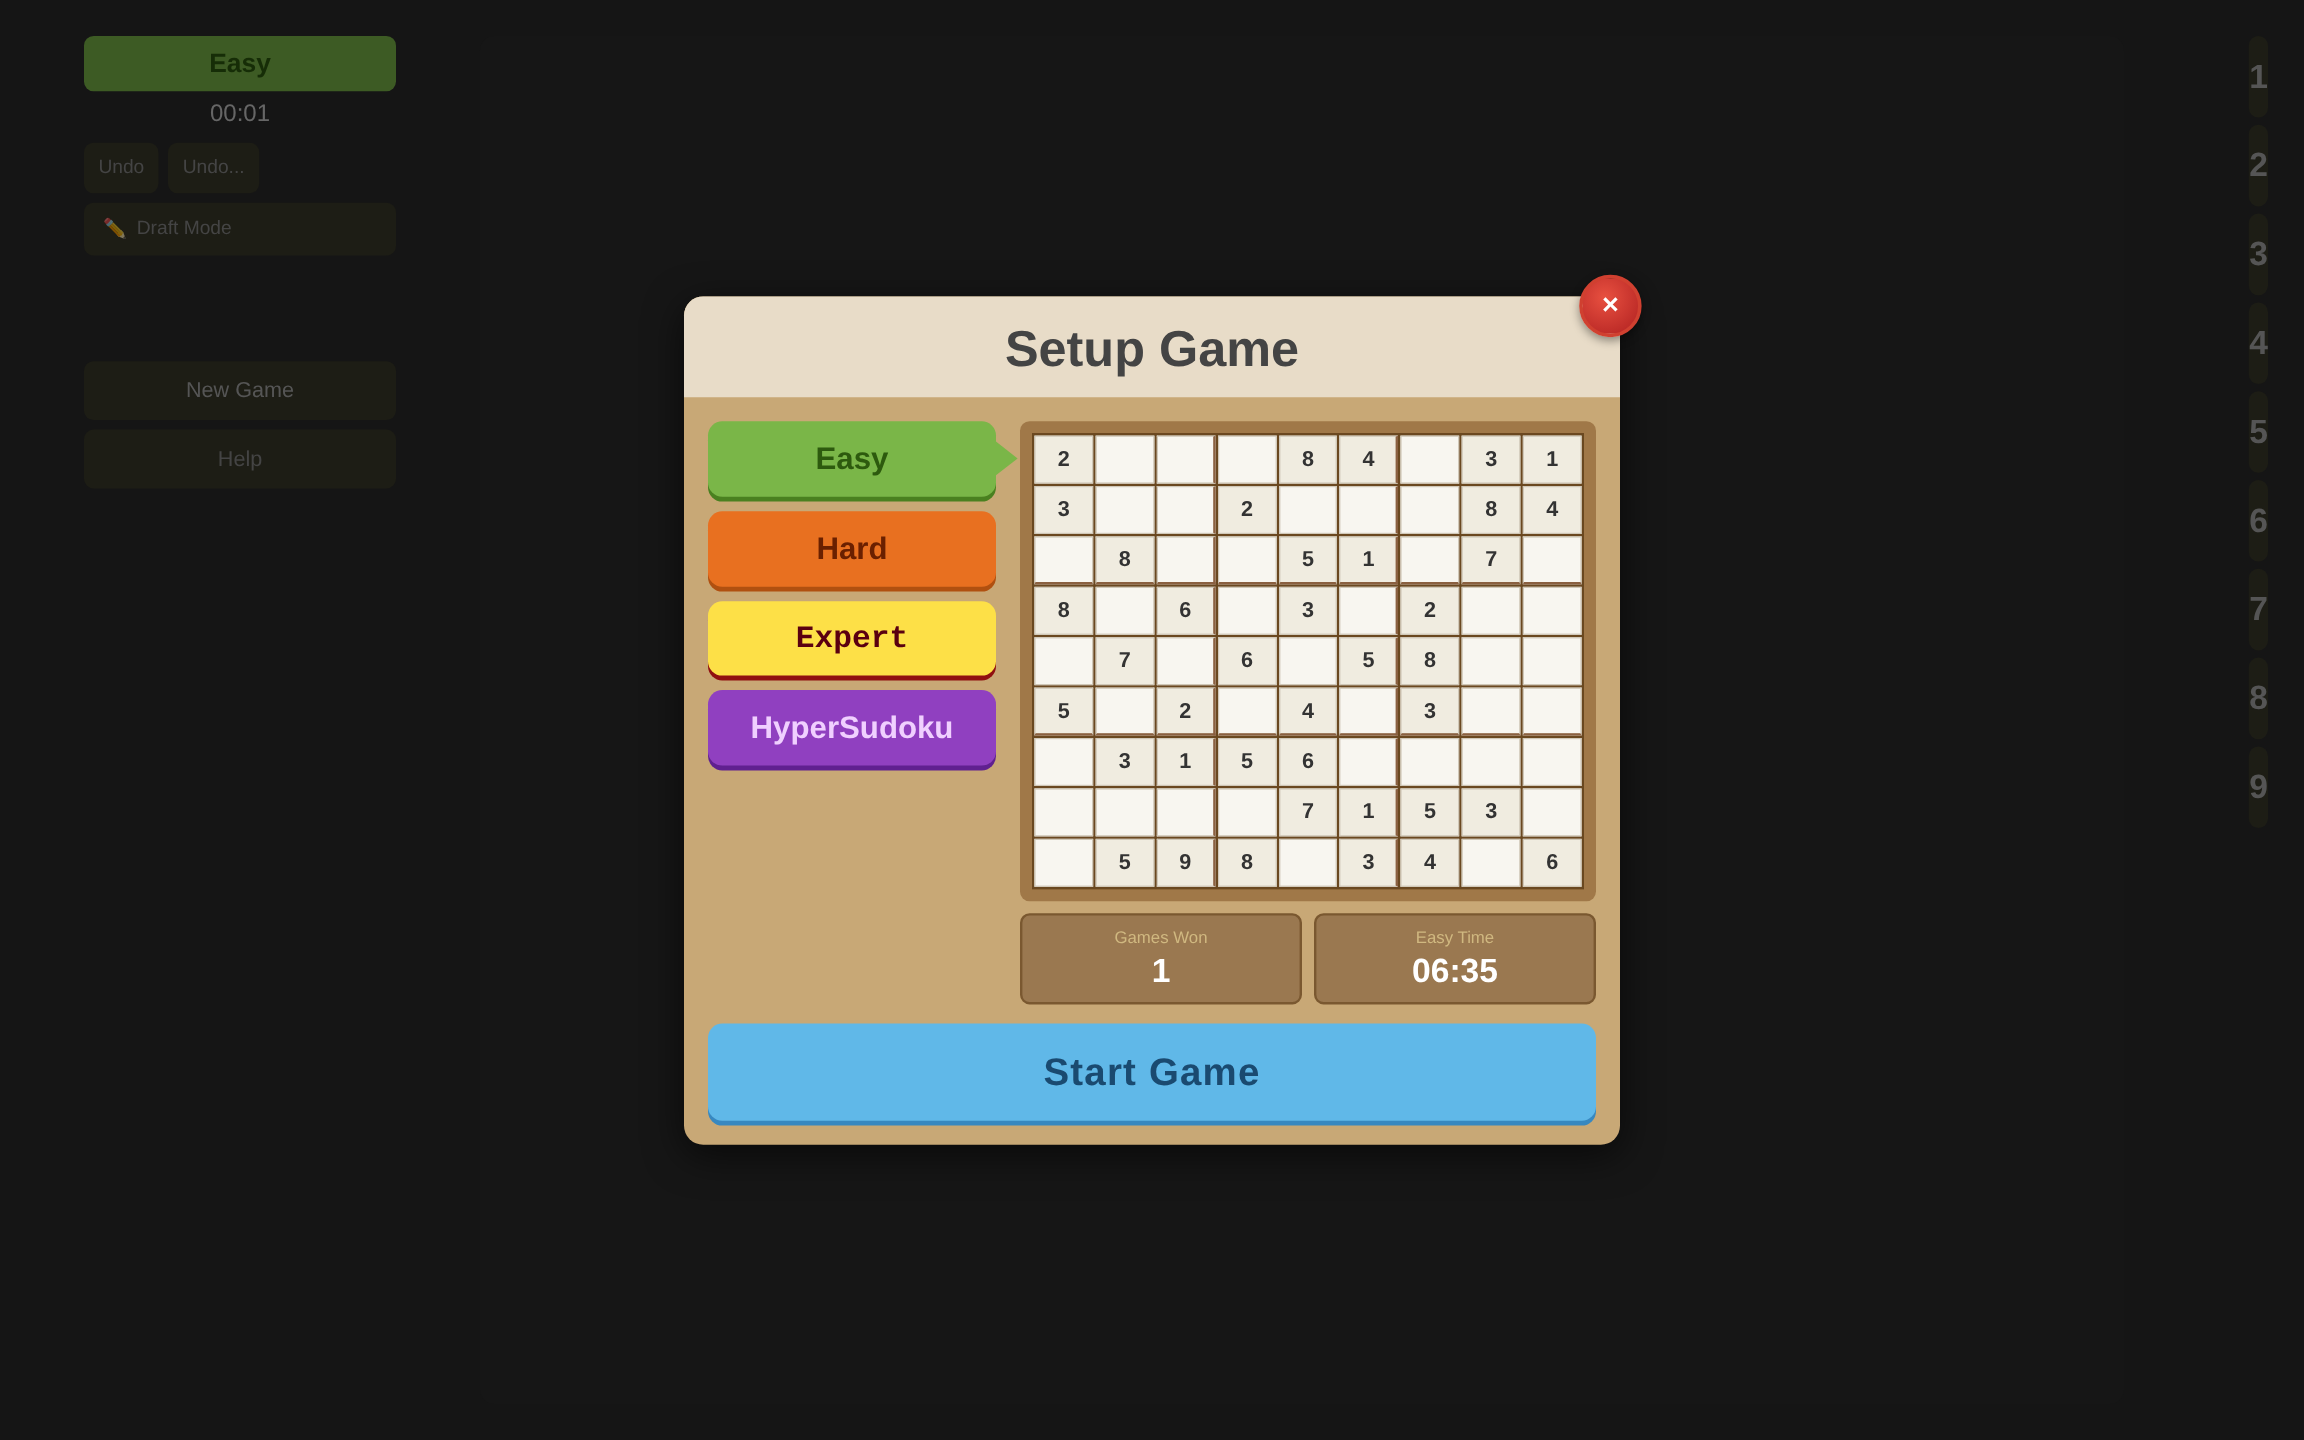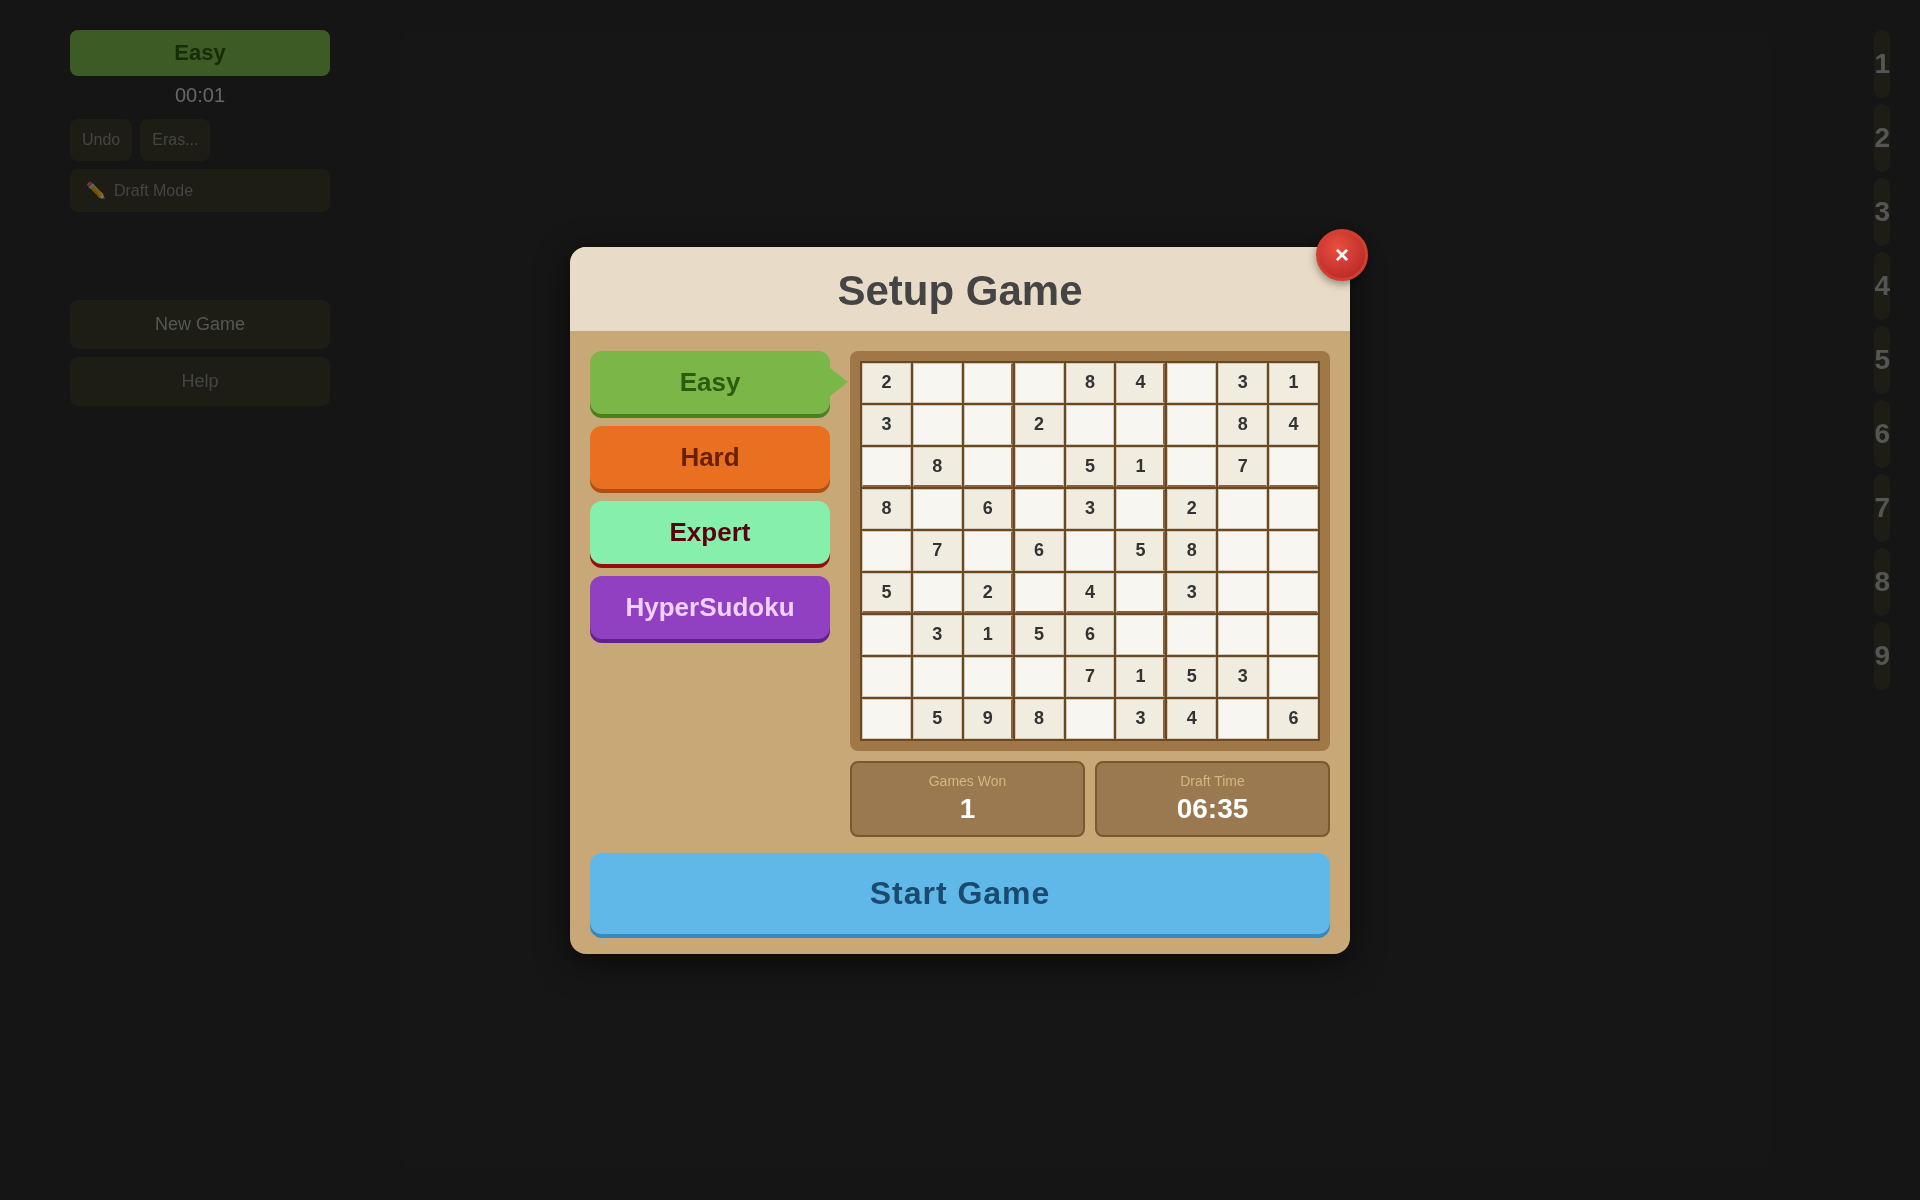--- a/index.html
+++ b/index.html
@@ -220,23 +220,24 @@
       box-shadow: 0 4px 0 #c09000;
     }
 
     .diff-btn.hard {
       background: #e87020;
       color: #6a2000;
       box-shadow: 0 4px 0 #b05010;
     }
 
     .diff-btn.expert {
-      background: #86efac;
+      background: #fde047;
       color: #5a0010;
       box-shadow: 0 4px 0 #901010;
+      font-family: Liberation Mono, monospace;
     }
 
     .diff-btn.hyper {
       background: #9040c0;
       color: #f0d0ff;
       box-shadow: 0 4px 0 #602090;
     }
 
     
     .preview-area {
@@ -361,21 +362,21 @@
 </head>
 <body>
 
 <div class="bg-board">
 
   <div class="left-sidebar">
     <div class="difficulty-badge">Easy</div>
     <div class="timer-display">00:01</div>
     <div class="btn-row">
       <div class="sidebar-btn">Undo</div>
-      <div class="sidebar-btn">Eras...</div>
+      <div class="sidebar-btn">Undo...</div>
     </div>
     <div class="draft-mode-btn">
       <span>✏️</span>
       <span>Draft
 Mode</span>
     </div>
     <div class="new-game-btn-bg">New Game</div>
     <div class="help-btn-bg">Help</div>
   </div>
 
@@ -503,21 +504,21 @@
               <div class="sudoku-cell given">6</div>
             </div>
         </div>
 
         <div class="stats-row">
           <div class="stat-box">
             <div class="stat-label">Games Won</div>
             <div class="stat-value">1</div>
           </div>
           <div class="stat-box">
-            <div class="stat-label">Draft Time</div>
+            <div class="stat-label">Easy Time</div>
             <div class="stat-value">06:35</div>
           </div>
         </div>
 
       </div>
     </div>
 
     <div class="start-btn-container">
       <button class="start-btn">Start Game</button>
     </div>

